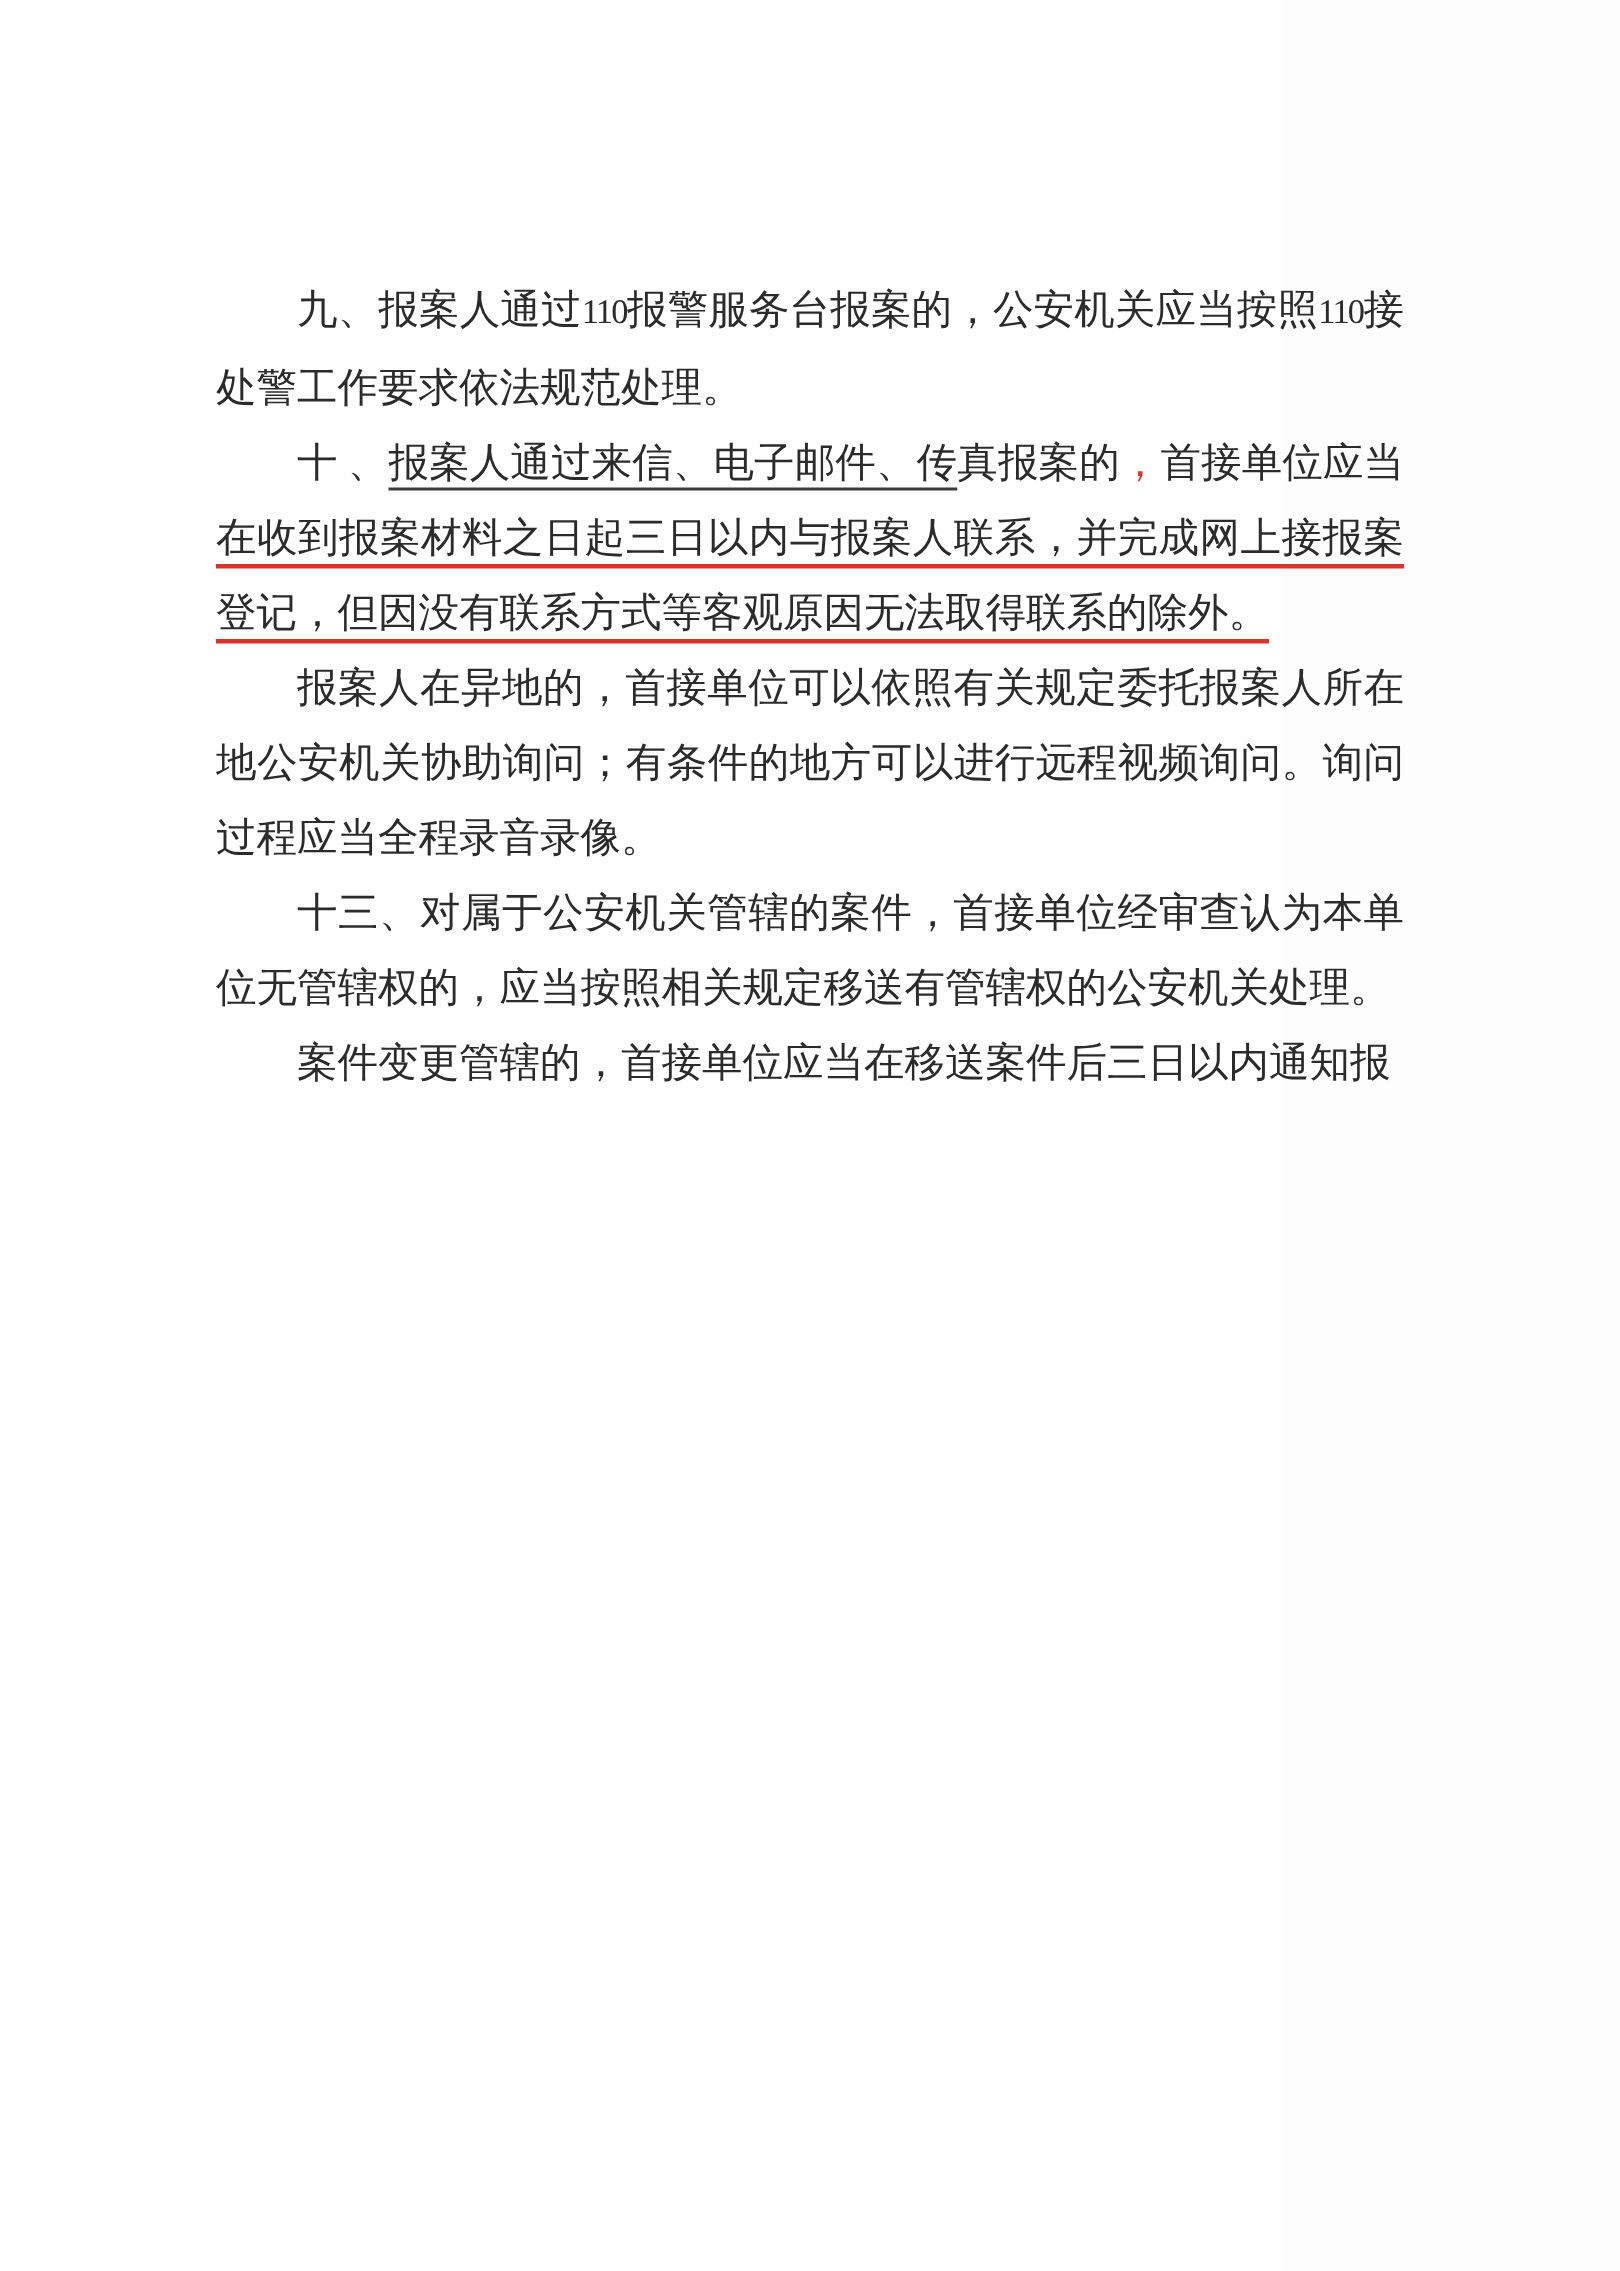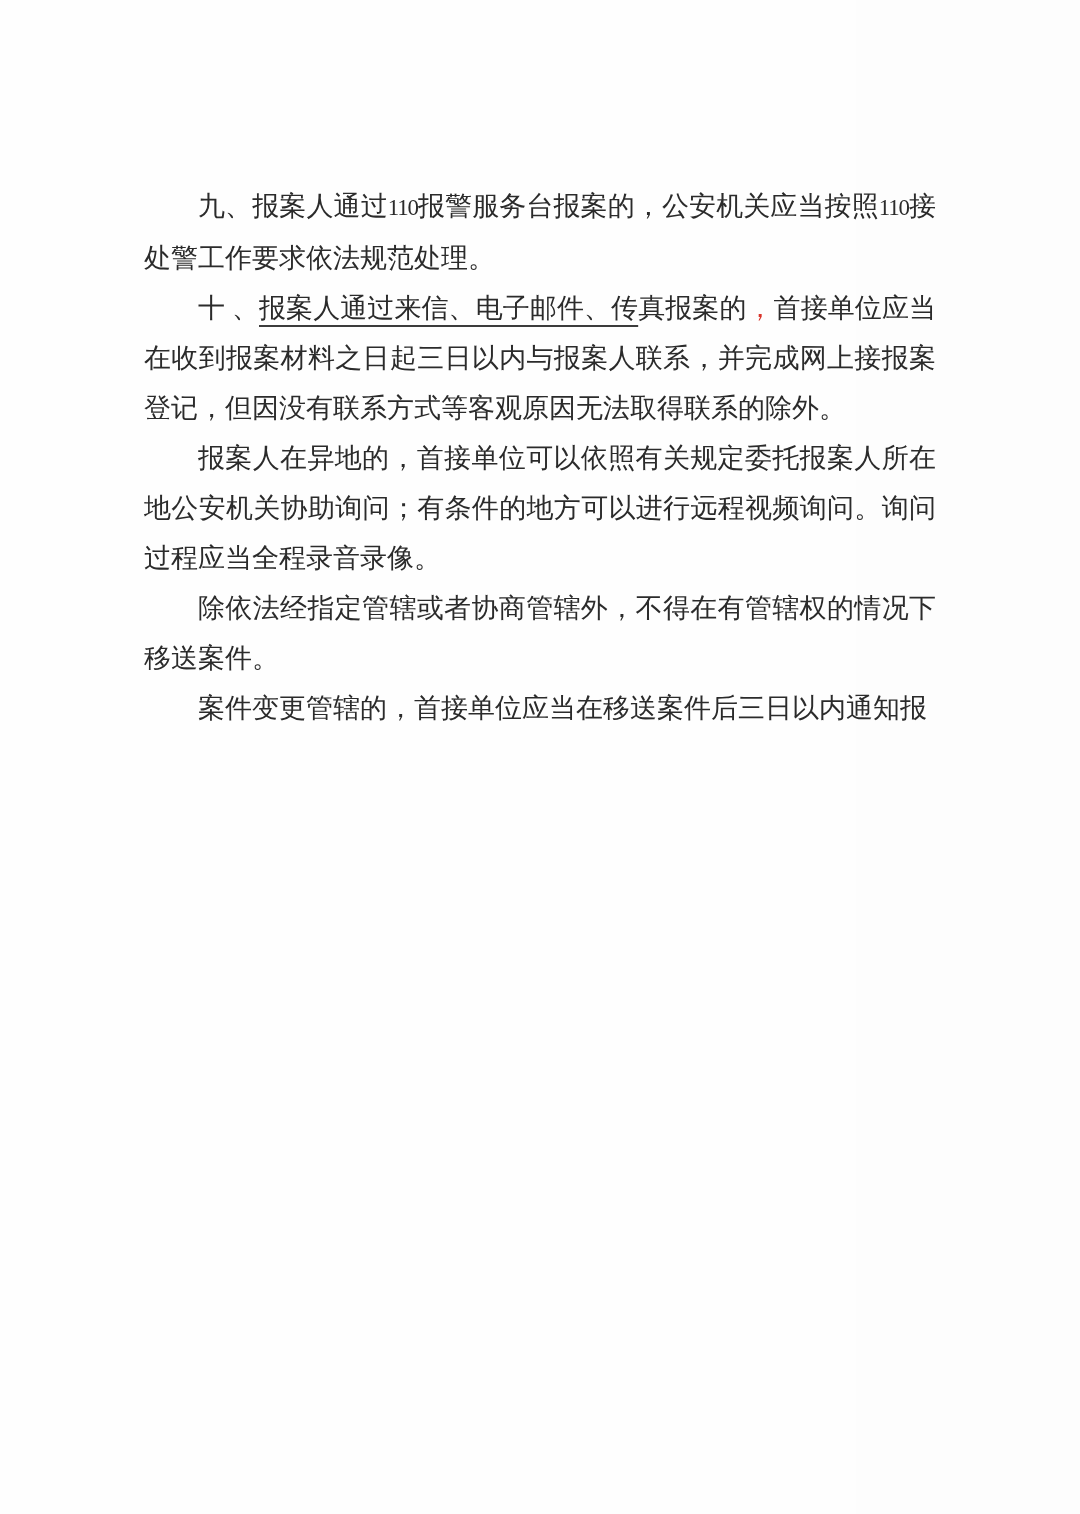--- a/index.html
+++ b/index.html
@@ -43,20 +43,21 @@
     font-size: 0.85em;
     letter-spacing: -0.05em;
   }
   .seg-black-underline {
     text-decoration: underline;
     text-decoration-color: #3c3c3c;
     text-decoration-thickness: 2px;
     text-underline-offset: 8px;
   }
   .seg-red-underline {
+    text-decoration: underline;
     text-decoration-color: #d9342b;
     text-decoration-thickness: 3px;
     text-underline-offset: 9px;
   }
   .seg-red-text {
     color: #d9342b;
   }
 </style>
 </head>
 <body>
@@ -65,20 +66,20 @@
   <div class="doc">
 
     <p class="para"><span class="seg-plain">九、报案人通过</span><span class="seg-num">110</span><span class="seg-plain">报警服务台报案的，公安机关应当按照</span><span class="seg-num">110</span><span class="seg-plain">接处警工作要求依法规范处理。</span></p>
 
     <p class="para"><span class="seg-plain">十 、</span><span class="seg-black-underline">报案人通过来信、电子邮件、传</span><span class="seg-plain">真报案的</span><span class="seg-red-text">，</span><span class="seg-plain">首接单位应当</span><span class="seg-red-underline">在收到报案材料之日起三日以内与报案人联系，并完成网上接报案登记，但因没有联系方式等客观原因无法取得联系的除外。</span></p>
 
     <p class="para"><span class="seg-plain">报案人在异地的，首接单位可以依照有关规定委托报案人所在地公安机关协助询问；有条件的地方可以进行远程视频询问。询问过程应当全程录音录像。</span></p>
 
 
 
+    <p class="para"><span class="seg-plain">十三、对属于公安机关管辖的案件，首接单位经审查认为本单位无管辖权的，应当按照相关规定移送有管辖权的公安机关处理。</span></p>
 
 
-    <p class="para"><span class="seg-plain">除依法经指定管辖或者协商管辖外，不得在有管辖权的情况下移送案件。</span></p>
 
     <p class="para"><span class="seg-plain">案件变更管辖的，首接单位应当在移送案件后三日以内通知报</span></p>
 
   </div>
 </div>
 
 </body></html>

